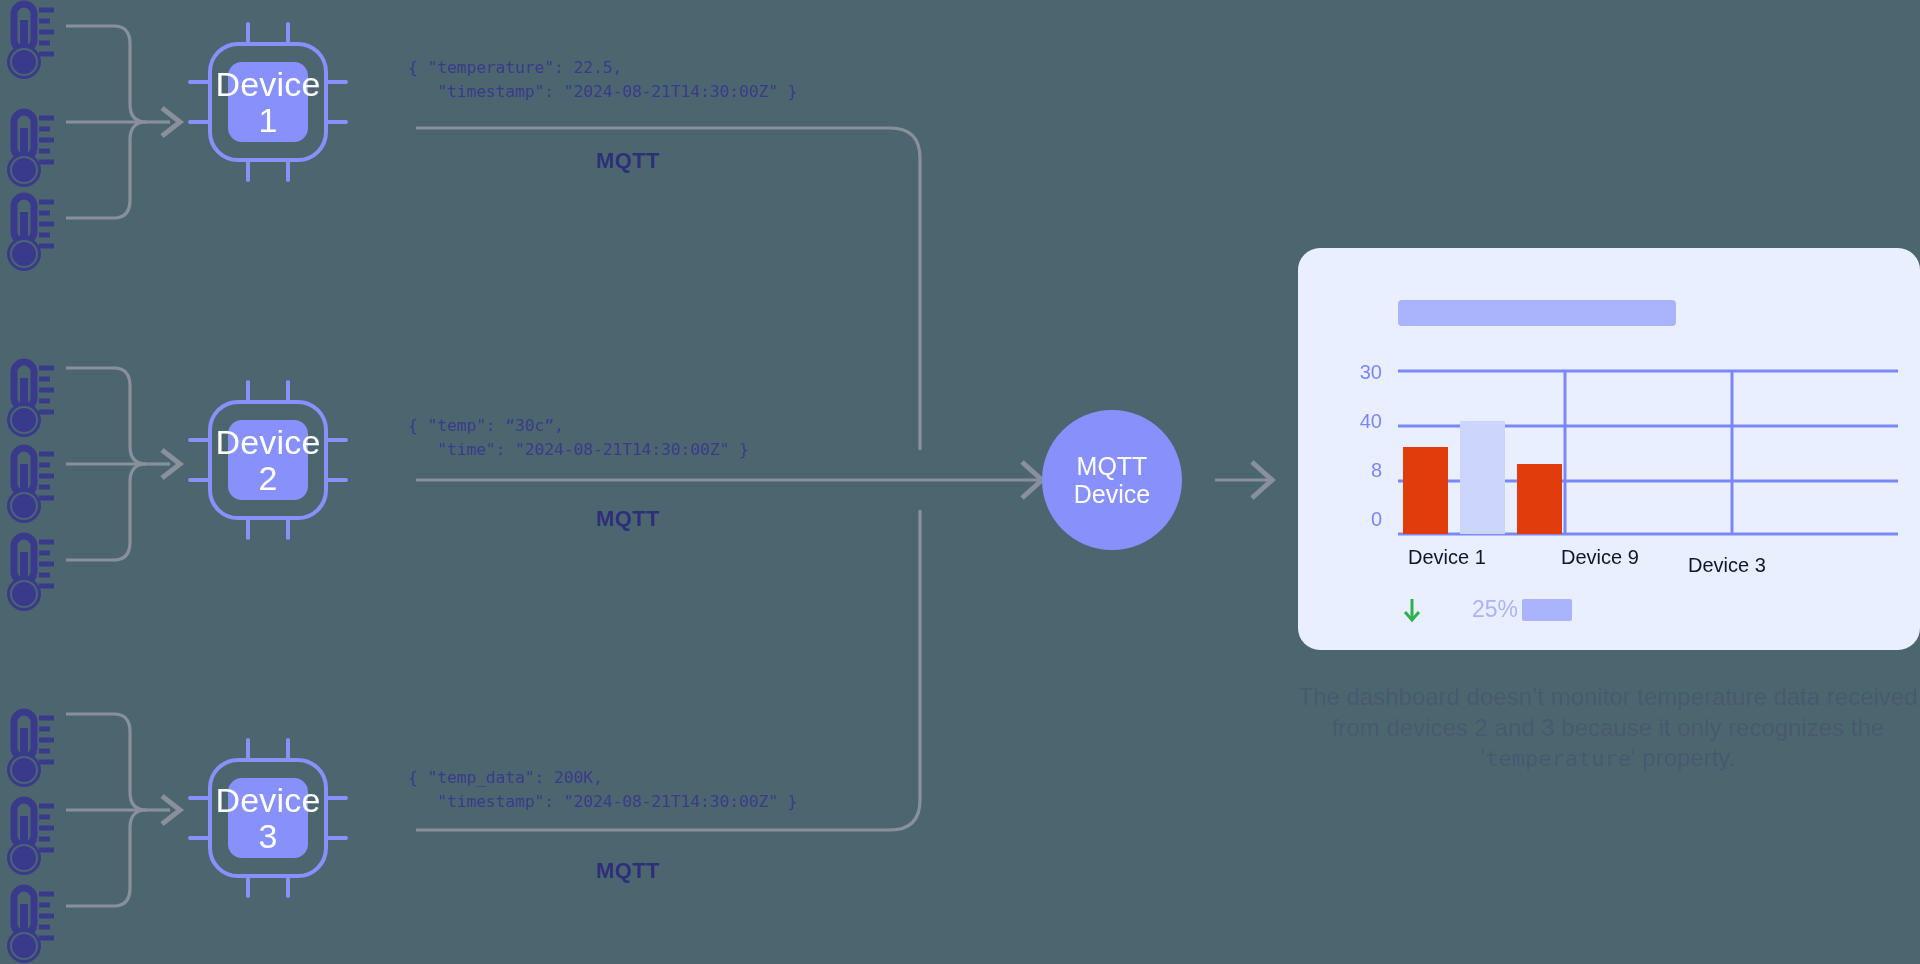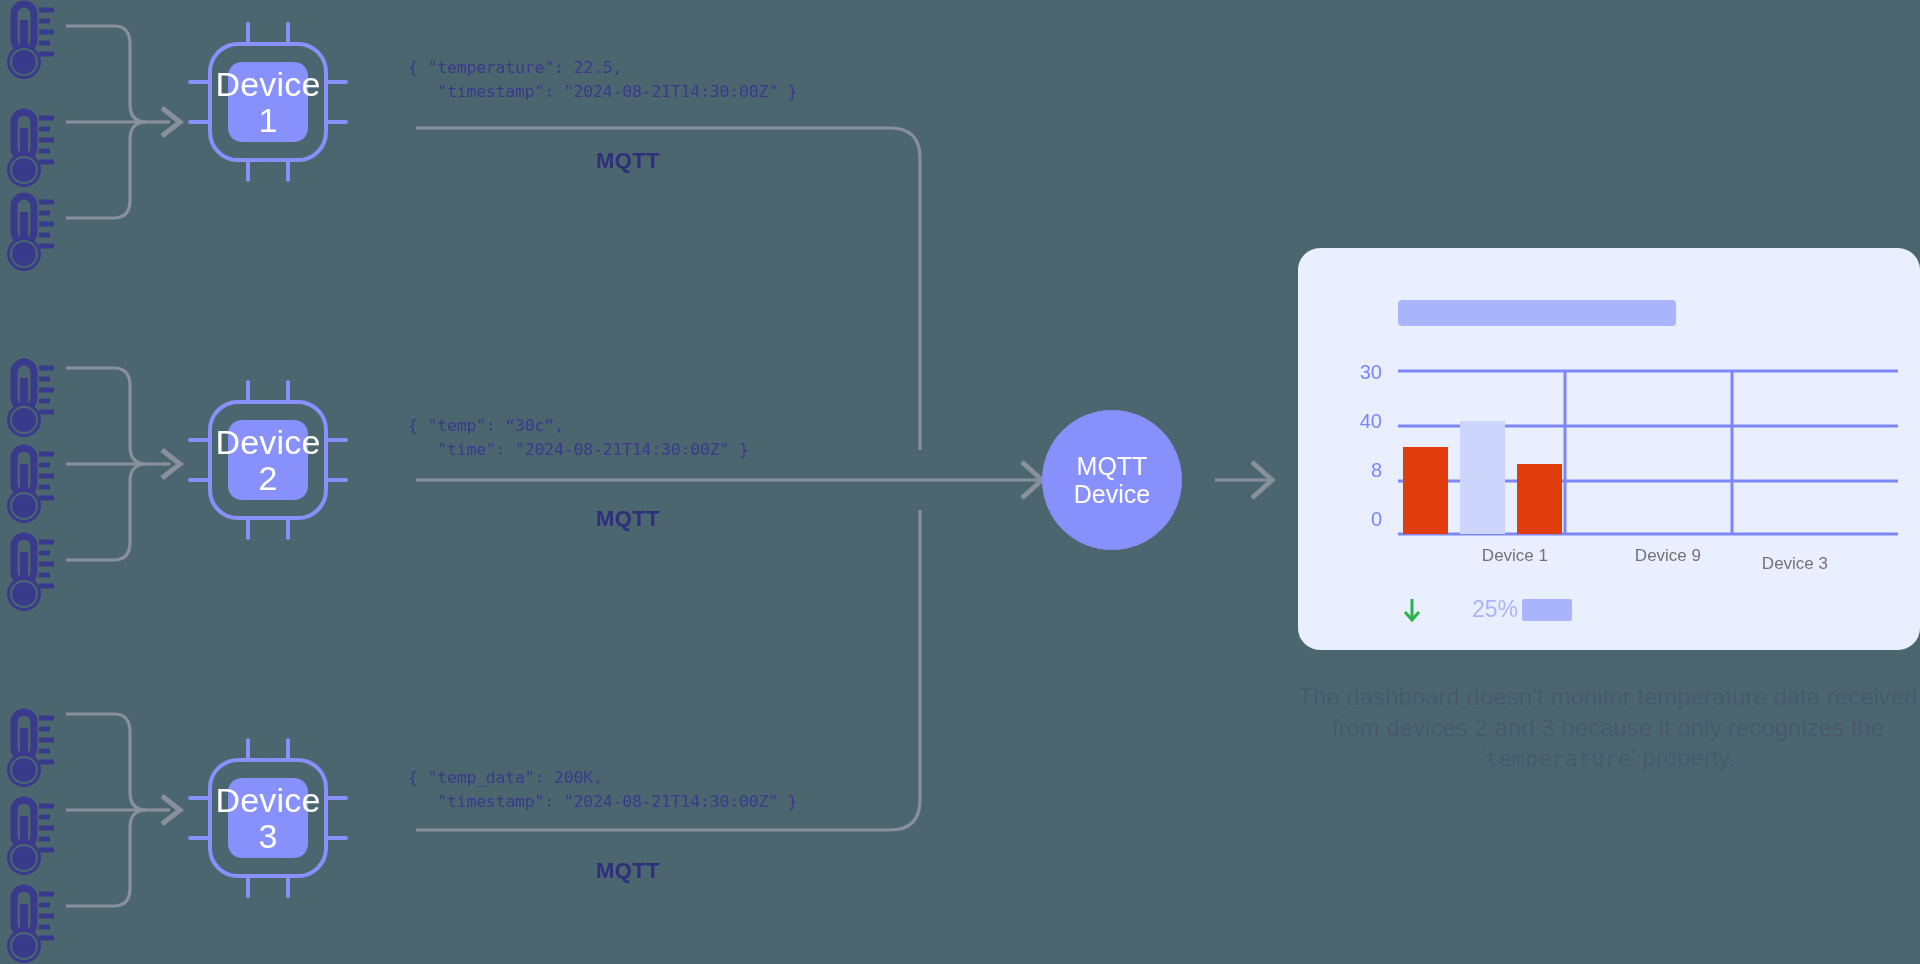--- a/index.html
+++ b/index.html
@@ -52,21 +52,21 @@
   .broker span{display:block;text-align:center;}
 
   
   .card{
     position:absolute;background:#eaefff;border-radius:22px;
   }
   .title-bar{position:absolute;background:#aab4fc;border-radius:4px;}
   .axis-label{
     position:absolute;color:#7b87f7;font-size:20px;text-align:right;
   }
-  .cat-label{position:absolute;color:#737373;font-size:17px;text-align:right;}
+  .cat-label{position:absolute;color:#0f172a;font-size:20px;text-align:left;}
   .legend{position:absolute;display:flex;align-items:center;gap:4px;}
   .legend .pct{color:#aab4fc;font-size:23px;margin-left:46px;}
   .legend .swatch{width:50px;height:22px;background:#aab4fc;border-radius:2px;}
 
   .caption{
     position:absolute;text-align:center;
     color:#3d3d6e;opacity:.30;
     font-size:24px;line-height:1.28;
   }
   .caption code{

